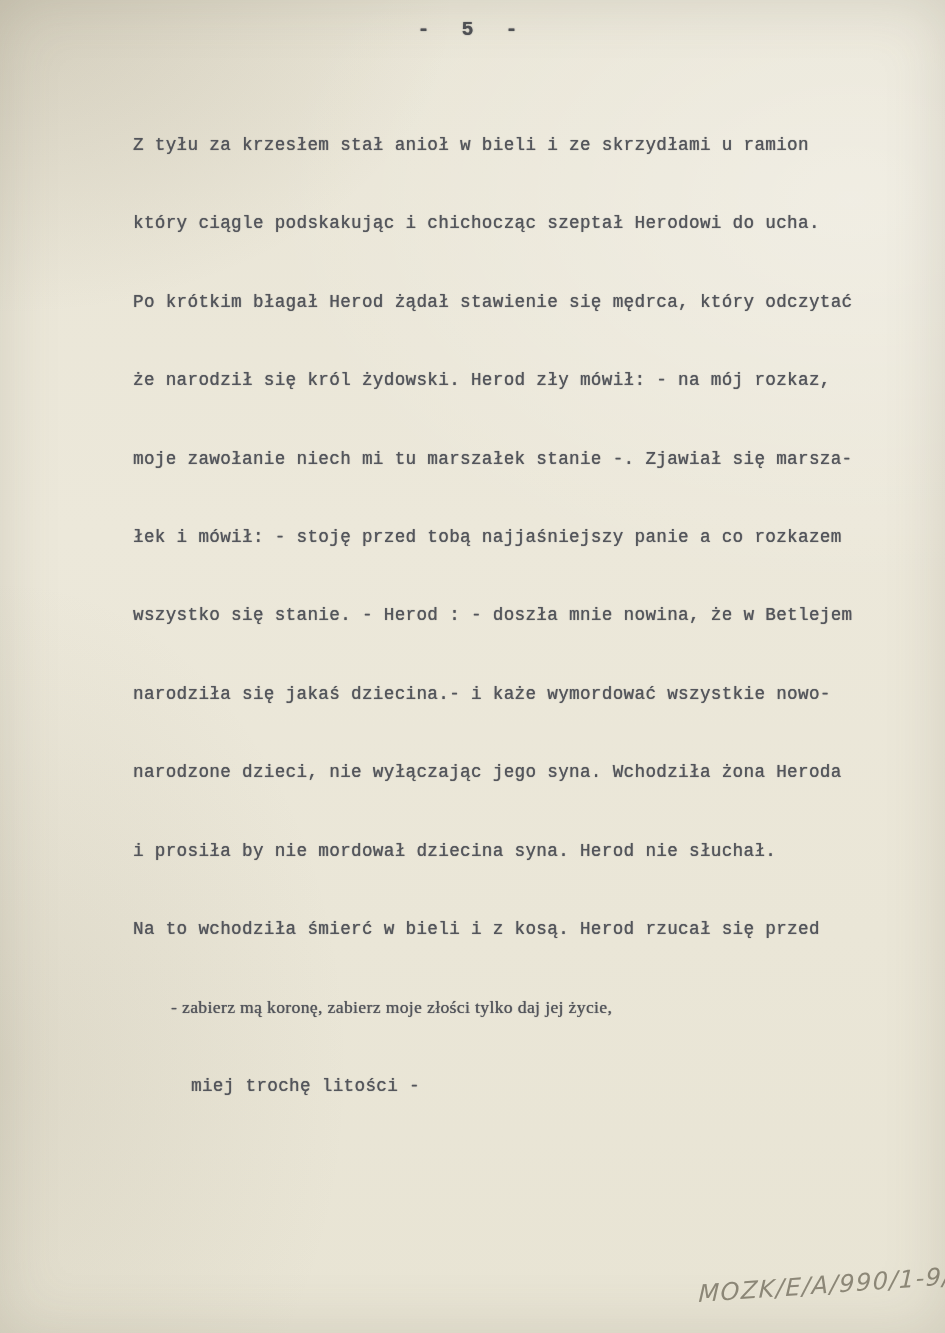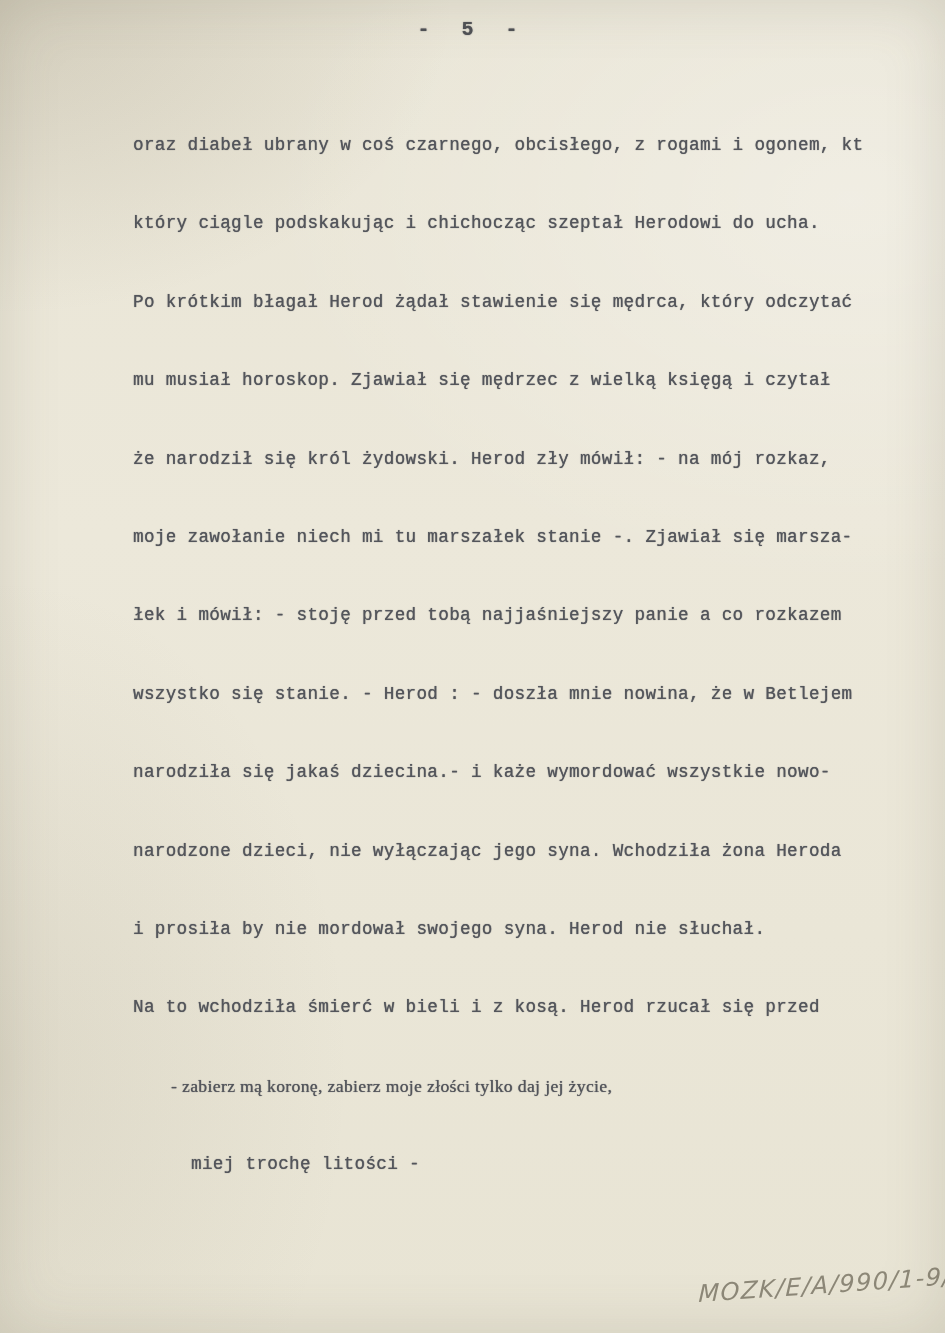--- a/index.html
+++ b/index.html
@@ -74,31 +74,30 @@
   }
 </style>
 </head>
 <body>
 
 <div class="page">
 
   <div class="page-number">- 5 -</div>
 
   <div class="body-text">
-    <div class="line">oraz diabeł ubrany w coś czarnego, obcisłego, z rogami i ogonem, kt</div>
+    <div class="line">Z tyłu za krzesłem stał anioł w bieli i ze skrzydłami u ramion</div>
     <div class="line">który ciągle podskakując i chichocząc szeptał Herodowi do ucha.</div>
     <div class="line">Po krótkim błagał Herod żądał stawienie się mędrca, który odczytać</div>
-    <div class="line">mu musiał horoskop. Zjawiał się mędrzec z wielką księgą i czytał</div>
     <div class="line">że narodził się król żydowski. Herod zły mówił: - na mój rozkaz,</div>
     <div class="line">moje zawołanie niech mi tu marszałek stanie -. Zjawiał się marsza-</div>
     <div class="line">łek i mówił: - stoję przed tobą najjaśniejszy panie a co rozkazem</div>
     <div class="line">wszystko się stanie. - Herod : - doszła mnie nowina, że w Betlejem</div>
     <div class="line">narodziła się jakaś dziecina.- i każe wymordować wszystkie nowo-</div>
     <div class="line">narodzone dzieci, nie wyłączając jego syna. Wchodziła żona Heroda</div>
-    <div class="line">i prosiła by nie mordował swojego syna. Herod nie słuchał.</div>
+    <div class="line">i prosiła by nie mordował dziecina syna. Herod nie słuchał.</div>
     <div class="line">Na to wchodziła śmierć w bieli i z kosą. Herod rzucał się przed</div>
     <div class="line indent-dash">- zabierz mą koronę, zabierz moje złości tylko daj jej życie,</div>
     <div class="line indent-cont">miej trochę litości -</div>
     
     
     
     
     
     
     

